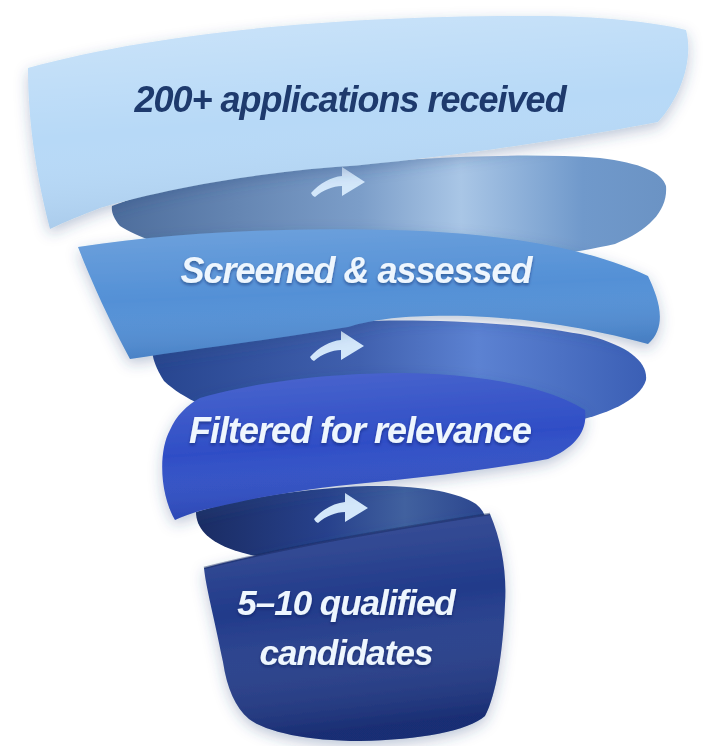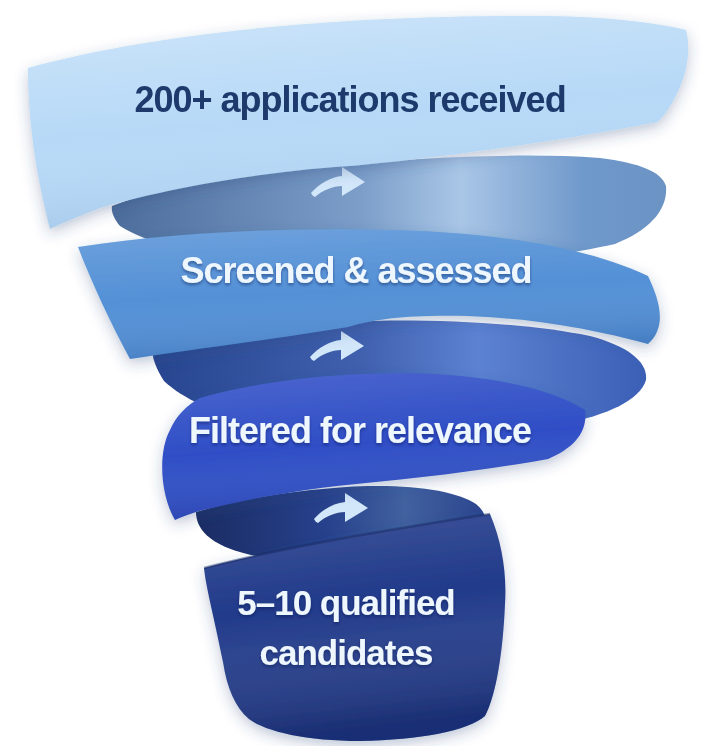--- a/index.html
+++ b/index.html
@@ -8,20 +8,21 @@
     background: #ffffff;
     width: 706px;
     height: 746px;
     overflow: hidden;
     font-family: "Liberation Sans", sans-serif;
   }
   .stage-wrap {
     position: relative;
     width: 706px;
     height: 694px;
+    font-style: italic;
   }
   svg { display: block; }
   .band-label {
     font-family: "Liberation Sans", sans-serif;
     font-weight: bold;
     font-size: 36px;
     letter-spacing: -1px;
   }
   .band-label.small { font-size: 35px; }
 </style>

